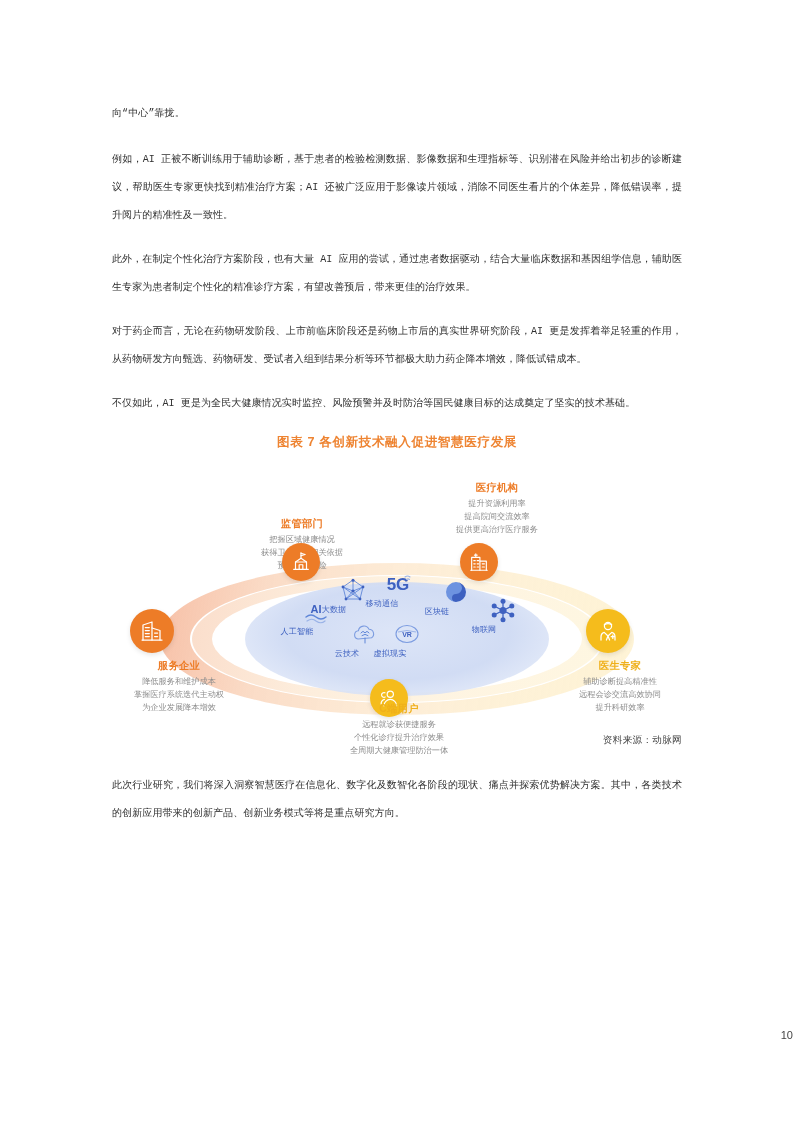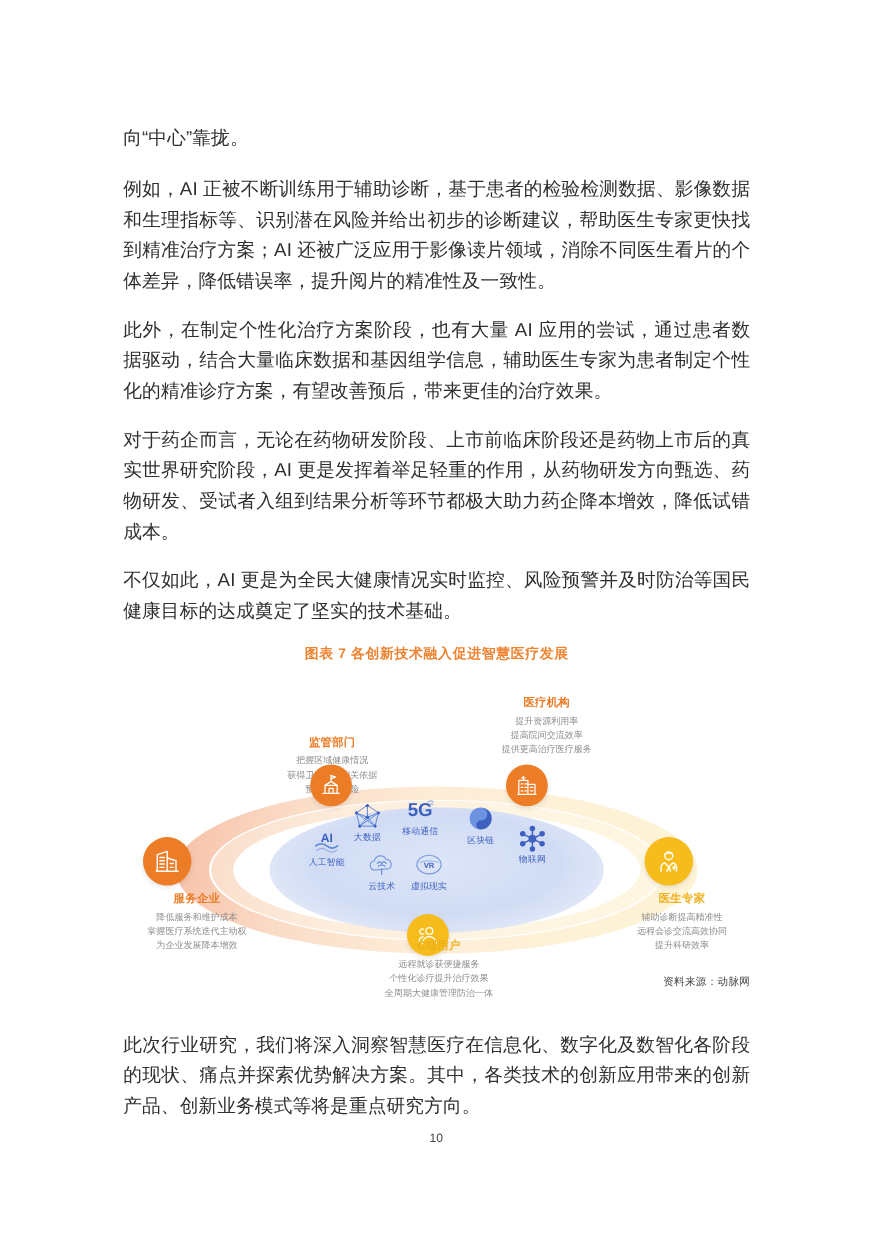--- a/index.html
+++ b/index.html
@@ -19,26 +19,27 @@
     overflow: hidden;
     box-sizing: border-box;
   }
   .content {
     position: absolute;
     left: 112px;
     top: 96px;
     width: 570px;
   }
   p.body-text {
-    margin: 16px 0 16px 0;
-    font-size: 17px;
+    margin: 4px 0 16px 0;
+    font-size: 10px;
     line-height: 28px;
     color: #2f2f2f;
     text-align: justify;
     letter-spacing: 0.1px;
+    font-family: Liberation Mono, monospace;
   }
   p.body-text.first { margin-bottom: 18px; }
 
   
   .figure {
     position: relative;
     margin-top: 6px;
     width: 570px;
     height: 300px;
   }
@@ -154,21 +155,21 @@
   
   .tech {
     position: absolute;
     text-align: center;
     width: 64px;
   }
   .tech .glyph {
     height: 26px;
     display: flex;
     align-items: center;
-    justify-content: center;
+    justify-content: flex-end;
   }
   .tech .tlabel {
     font-size: 8px;
     color: #3e61c0;
     margin-top: 1px;
     letter-spacing: 0.2px;
     white-space: nowrap;
   }
 
   .fig-source {
@@ -179,21 +180,21 @@
     color: #444;
     letter-spacing: 0.3px;
     font-family: Liberation Serif, serif;
   }
 
   .page-number {
     position: absolute;
     left: 0;
     right: 0;
     top: 1029px;
-    text-align: center;
+    text-align: right;
     font-size: 11px;
     color: #444;
   }
 </style>
 </head>
 <body>
 
 <div class="page">
   <div class="content">
 

